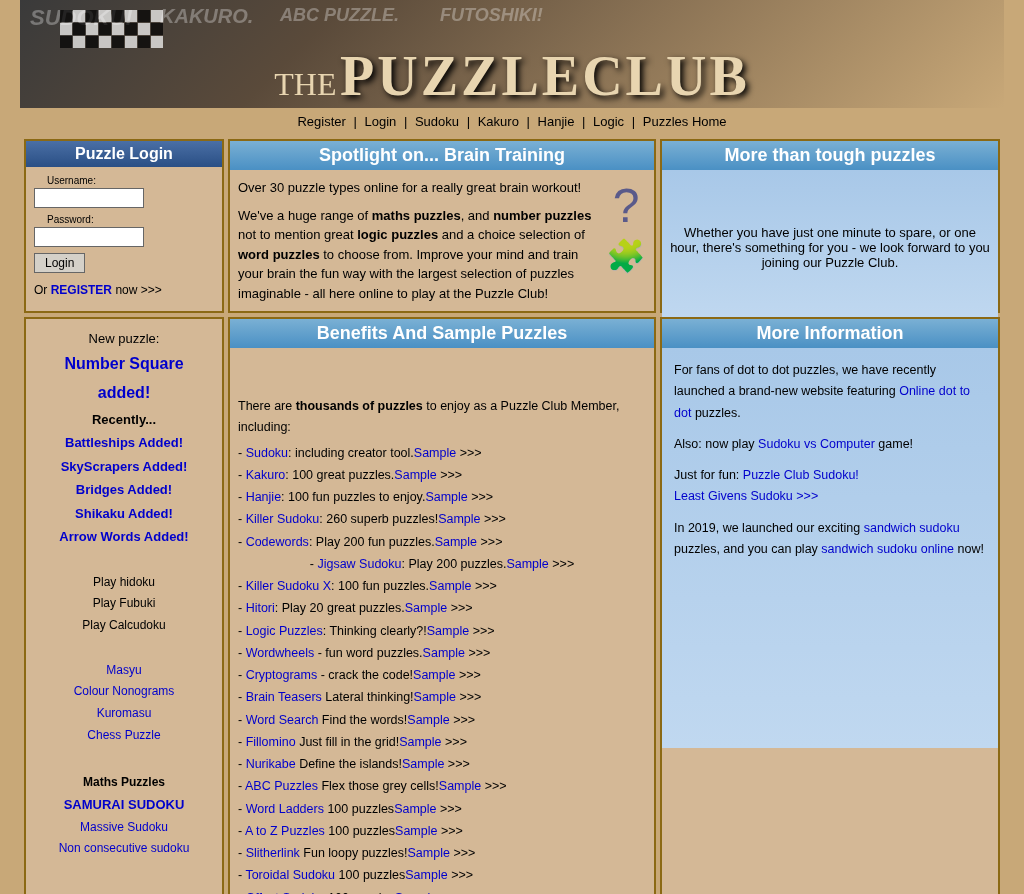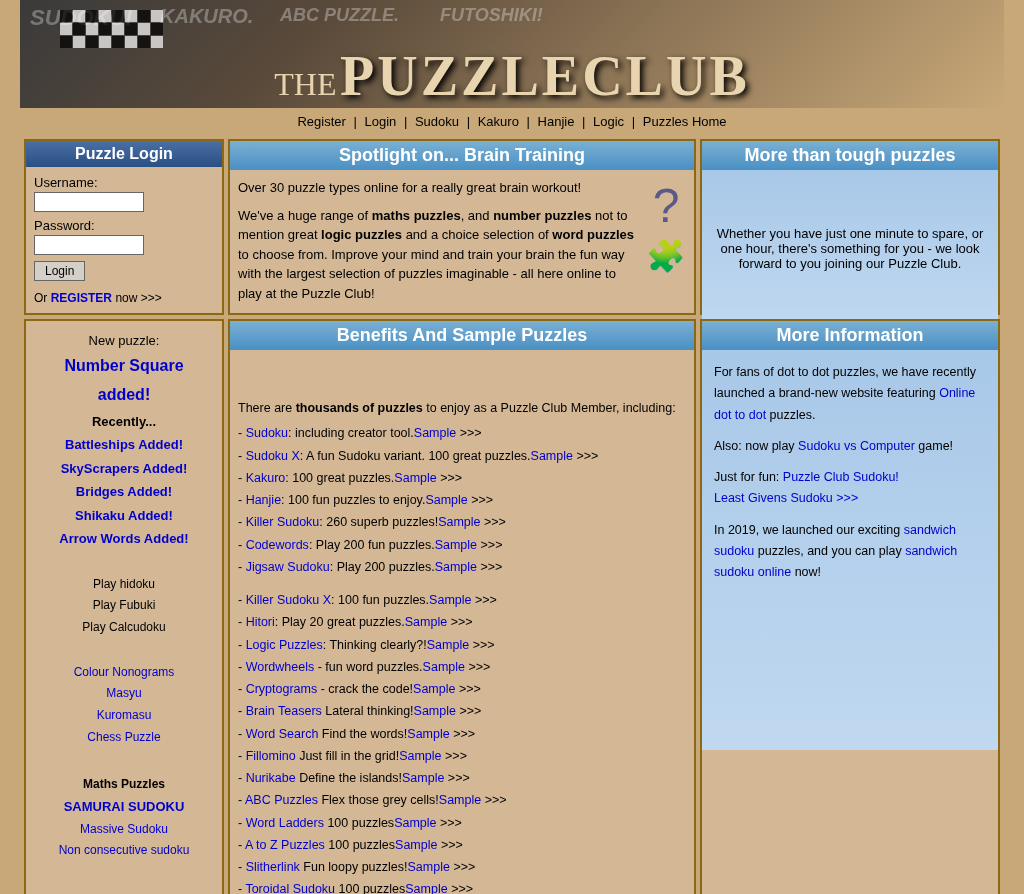--- a/index.html
+++ b/index.html
@@ -44,33 +44,33 @@
     }
 
     
     .panel {
       background: #d4b896;
       border: 2px solid #8b6914;
       padding: 8px;
     }
     .panel-left { width: 200px; flex-shrink: 0; }
     .panel-mid { flex: 1; }
-    .panel-right { width: 300px; flex-shrink: 0; }
+    .panel-right { width: 340px; flex-shrink: 0; }
 
     
     .panel-login-title {
       background: linear-gradient(to bottom, #4a6fa5, #2a4f85);
       color: white;
       font-size: 16px;
       font-weight: bold;
       padding: 4px 8px;
       margin: -8px -8px 8px -8px;
       text-align: center;
     }
-    .login-label { font-size: 13px; margin-bottom: 2px; }
+    .login-label { font-size: 10px; margin-bottom: 2px; margin-left: 13px; }
     .login-input {
       width: 110px;
       height: 20px;
       border: 1px solid #666;
       background: white;
       margin-bottom: 6px;
       display: block;
     }
     .login-btn {
       background: #d4d0c8;
@@ -302,44 +302,43 @@
           <a href="#" class="new-link">Battleships Added!</a>
           <a href="#" class="new-link">SkyScrapers Added!</a>
           <a href="#" class="new-link">Bridges Added!</a>
           <a href="#" class="new-link">Shikaku Added!</a>
           <a href="#" class="new-link">Arrow Words Added!</a>
           <br>
           <a href="#" class="play-link">Play hidoku</a>
           <a href="#" class="play-link">Play Fubuki</a>
           <a href="#" class="play-link">Play Calcudoku</a>
           <br>
+          <a href="#" class="misc-link">Masyu</a>
           <a href="#" class="misc-link">Colour Nonograms</a>
-          <a href="#" class="misc-link">Masyu</a>
           <a href="#" class="misc-link">Kuromasu</a>
           <a href="#" class="misc-link">Chess Puzzle</a>
           <br>
           <span class="section-title">Maths Puzzles</span>
           <a href="#" class="bold-link">SAMURAI SUDOKU</a>
           <a href="#" class="misc-link">Massive Sudoku</a>
           <a href="#" class="misc-link">Non consecutive sudoku</a>
         </div>
       </div>
 
       <div class="panel panel-mid">
         <div class="panel-benefits-title">Benefits And Sample Puzzles</div>
         <div class="benefits-body">
           <p style="margin-bottom:4px;margin-top:48px;">There are <strong>thousands of puzzles</strong> to enjoy as a Puzzle Club Member, including:</p>
           <div id="benefits-list">
               <div style="margin-bottom: 1px;">- <a href="#" class="benefit-link">Sudoku</a>: including creator tool.<a href="#" class="sample-link">Sample</a> <span class="arrow">&gt;&gt;&gt;</span></div>
-              <div style="margin-bottom: 1px;">- <a href="#" class="benefit-link">Sudoku X</a>: A fun Sudoku variant. 100 great puzzles.<a href="#" class="sample-link">Sample</a> <span class="arrow">&gt;&gt;&gt;</span></div>
               <div style="margin-bottom: 1px;">- <a href="#" class="benefit-link">Kakuro</a>: 100 great puzzles.<a href="#" class="sample-link">Sample</a> <span class="arrow">&gt;&gt;&gt;</span></div>
               <div style="margin-bottom: 1px;">- <a href="#" class="benefit-link">Hanjie</a>: 100 fun puzzles to enjoy.<a href="#" class="sample-link">Sample</a> <span class="arrow">&gt;&gt;&gt;</span></div>
               <div style="margin-bottom: 1px;">- <a href="#" class="benefit-link">Killer Sudoku</a>: 260 superb puzzles!<a href="#" class="sample-link">Sample</a> <span class="arrow">&gt;&gt;&gt;</span></div>
               <div style="margin-bottom: 1px;">- <a href="#" class="benefit-link">Codewords</a>: Play 200 fun puzzles.<a href="#" class="sample-link">Sample</a> <span class="arrow">&gt;&gt;&gt;</span></div>
-              <div style="margin-bottom: 12px;">- <a href="#" class="benefit-link">Jigsaw Sudoku</a>: Play 200 puzzles.<a href="#" class="sample-link">Sample</a> <span class="arrow">&gt;&gt;&gt;</span></div>
+              <div style="margin-bottom: 1px; text-align: center;">- <a href="#" class="benefit-link">Jigsaw Sudoku</a>: Play 200 puzzles.<a href="#" class="sample-link">Sample</a> <span class="arrow">&gt;&gt;&gt;</span></div>
               <div style="margin-bottom: 1px;">- <a href="#" class="benefit-link">Killer Sudoku X</a>: 100 fun puzzles.<a href="#" class="sample-link">Sample</a> <span class="arrow">&gt;&gt;&gt;</span></div>
               <div style="margin-bottom: 1px;">- <a href="#" class="benefit-link">Hitori</a>: Play 20 great puzzles.<a href="#" class="sample-link">Sample</a> <span class="arrow">&gt;&gt;&gt;</span></div>
               <div style="margin-bottom: 1px;">- <a href="#" class="benefit-link">Logic Puzzles</a>: Thinking clearly?!<a href="#" class="sample-link">Sample</a> <span class="arrow">&gt;&gt;&gt;</span></div>
               <div style="margin-bottom: 1px;">- <a href="#" class="benefit-link">Wordwheels</a> - fun word puzzles.<a href="#" class="sample-link">Sample</a> <span class="arrow">&gt;&gt;&gt;</span></div>
               <div style="margin-bottom: 1px;">- <a href="#" class="benefit-link">Cryptograms</a> - crack the code!<a href="#" class="sample-link">Sample</a> <span class="arrow">&gt;&gt;&gt;</span></div>
               <div style="margin-bottom: 1px;">- <a href="#" class="benefit-link">Brain Teasers</a> Lateral thinking!<a href="#" class="sample-link">Sample</a> <span class="arrow">&gt;&gt;&gt;</span></div>
               <div style="margin-bottom: 1px;">- <a href="#" class="benefit-link">Word Search</a> Find the words!<a href="#" class="sample-link">Sample</a> <span class="arrow">&gt;&gt;&gt;</span></div>
               <div style="margin-bottom: 1px;">- <a href="#" class="benefit-link">Fillomino</a> Just fill in the grid!<a href="#" class="sample-link">Sample</a> <span class="arrow">&gt;&gt;&gt;</span></div>
               <div style="margin-bottom: 1px;">- <a href="#" class="benefit-link">Nurikabe</a> Define the islands!<a href="#" class="sample-link">Sample</a> <span class="arrow">&gt;&gt;&gt;</span></div>
               <div style="margin-bottom: 1px;">- <a href="#" class="benefit-link">ABC Puzzles</a> Flex those grey cells!<a href="#" class="sample-link">Sample</a> <span class="arrow">&gt;&gt;&gt;</span></div>

